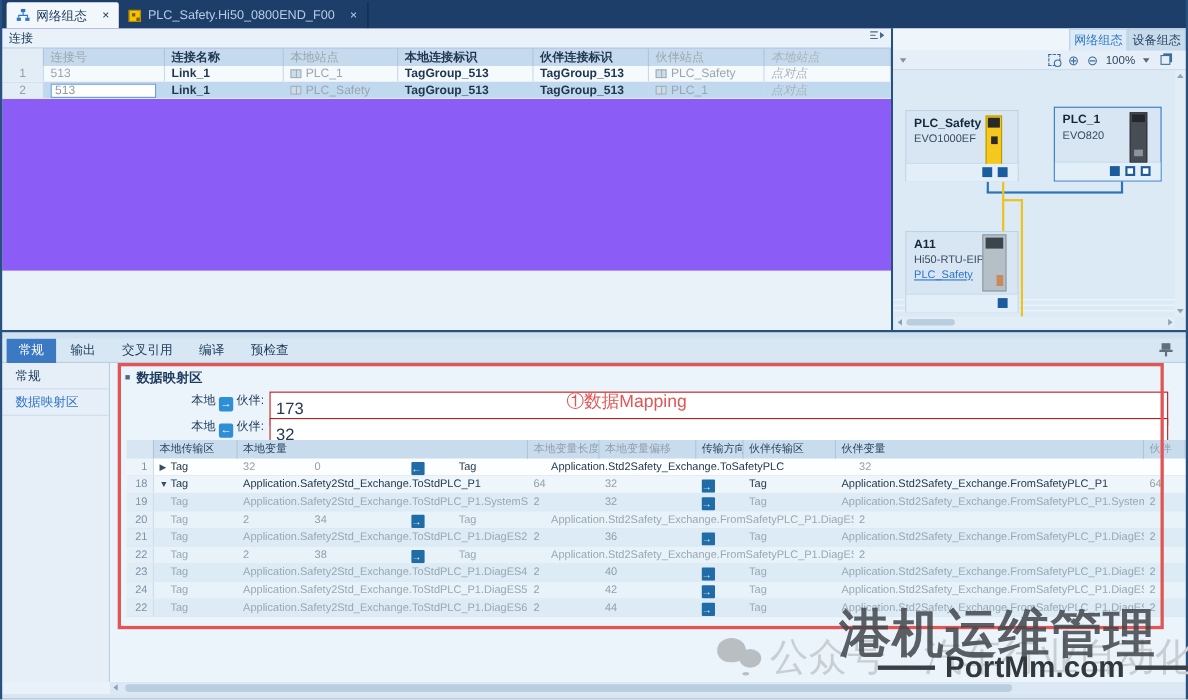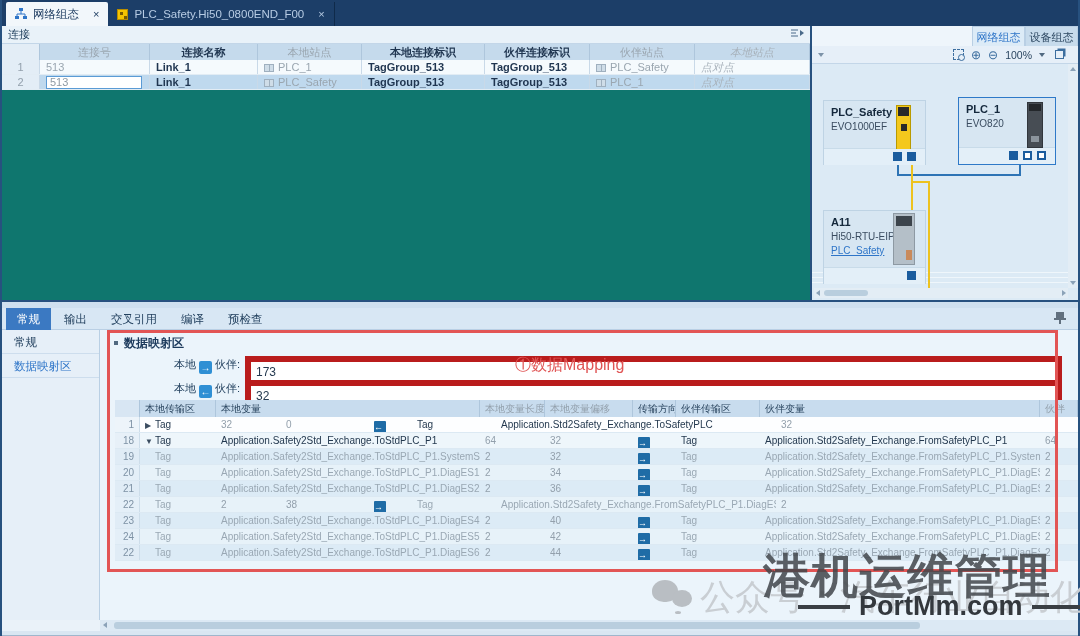--- a/index.html
+++ b/index.html
@@ -15,26 +15,26 @@
   #tabbar { left:0; top:0; width:1080px; height:26px; background:#1c3e68; display:flex; align-items:flex-end; padding-left:6px; }
   .doc-tab { height:24px; display:flex; align-items:center; gap:6px; padding:0 9px; font-size:11.5px; cursor:default; }
   .doc-tab.active { background:#f2f7fb; color:#17365c; border-radius:2px 2px 0 0; }
   .doc-tab.inactive { background:transparent; color:#b7cce4; border-right:1px solid #0f2a4a; }
   .tab-close { font-size:11px; margin-left:8px; cursor:pointer; }
   .net-icon svg { display:block; }
   .pou-icon { width:11px; height:11px; background:#f5c400; border:1px solid #b88d00; position:relative; }
   .pou-icon::after { content:""; position:absolute; left:2px; top:2px; width:3px; height:3px; background:#7a5b00; box-shadow:4px 4px 0 #7a5b00; }
 
   
-  #conn-panel { left:2px; top:26px; width:808px; height:274px; background:#0f766e; }
+  #conn-panel { left:2px; top:26px; width:808px; height:220px; background:#8b5cf6; }
   #conn-title-bar { height:18px; background:#e9f2f9; border-bottom:1px solid #c3d6e8; display:flex; align-items:center; justify-content:space-between; padding:0 6px; color:#22405e; }
   .collapse-list-icon { cursor:pointer; }
   .conn-grid { display:flex; }
   .conn-grid .cell { padding:0 6px; overflow:hidden; white-space:nowrap; border-right:1px solid #c9d9e8; }
-  #conn-head { height:16px; line-height:16px; background:#c5daec; color:#2b4660;text-align:center; }
+  #conn-head { height:16px; line-height:16px; background:#c5daec; color:#2b4660; }
   #conn-head .cell { border-right:1px solid #aec6dc; }
   .conn-row { height:15px; line-height:15px; background:#f5fafd; border-bottom:1px solid #e2ecf4; }
   .conn-row.selected { background:#bfd9ee; }
   .c-num   { width:38px;  background:#e3edf6; color:#93a0ac; text-align:center; }
   .c-id    { width:110px; color:#9aa6b0; }
   .c-name  { width:108px; color:#1f3550; font-weight:bold; }
   .c-lsta  { width:104px; color:#9aa6b0; }
   .c-ltag  { width:123px; color:#1f3550; font-weight:bold; }
   .c-ptag  { width:105px; color:#1f3550; font-weight:bold; }
   .c-psta  { width:105px; color:#9aa6b0; }
@@ -109,21 +109,21 @@
   #bottom-sidebar { left:2px; top:330px; width:98px; height:290px; background:#e6eff8; border-right:1px solid #b9cfe4; }
   .side-item { height:24px; line-height:24px; padding-left:12px; font-size:11.5px; color:#22405e; border-bottom:1px solid #cddded; cursor:pointer; }
   .side-item.selected { color:#2e75c8; }
 
   #bottom-content { left:100px; top:330px; width:978px; height:290px; background:#ebf4fb; overflow:hidden; }
   #section-header { position:absolute; left:14px; top:5px; font-weight:bold; font-size:12px; color:#1c3a5c; }
   #section-header::before { content:""; display:inline-block; width:4px; height:4px; background:#516980; margin-right:6px; vertical-align:2px; }
   .form-row { position:absolute; left:0; width:978px; height:17px; }
   .form-label { position:absolute; left:0; width:140px; text-align:right; line-height:17px; color:#22405e; font-size:11px; }
   .form-dir { display:inline-block; width:13px; height:13px; line-height:13px; text-align:center; background:#2f8fd4; color:#fff; font-size:10px; border-radius:2px; vertical-align:-3px; margin:0 3px; }
-  .form-input { position:absolute; left:145px; top:0; width:817px; height:31px; border:6px solid #b91c1c; background:#fff; font:inherit; font-size:12px; color:#24394f; padding:0 5px; }
+  .form-input { position:absolute; left:145px; top:0; width:817px; height:31px; border:1px solid #b91c1c; background:#fff; font:inherit; font-size:15px; color:#24394f; padding:0 5px; }
 
   
   #map-table { position:absolute; left:15px; top:70px; width:963px; overflow:hidden; }
   .mhead, .mrow { display:flex; }
   .mhead { height:17px; line-height:17px; background:#c8dcee; color:#2b4660; }
   .mhead .c { border-right:1px solid #aec6dc; }
   .mrow { height:16px; line-height:16px; background:#fdfeff; border-bottom:1px solid #dce9f3; }
   .mrow:nth-child(2) { background:#eef6fb; }
   .mrow.muted:nth-child(odd) { background:#dcebf6; }
   .mrow.muted:nth-child(even) { background:#e7f2f9; }
@@ -374,21 +374,20 @@
     <span class="c m-loff">32</span>
     <span class="c m-dir"><span class="dir-icon">→</span></span>
     <span class="c m-parea dk">Tag</span>
     <span class="c m-pvar dk">Application.Std2Safety_Exchange.FromSafetyPLC_P1.SystemStatus</span>
     <span class="c m-plen">2</span>
   </div>
 
   <div class="mrow muted">
     <span class="c m-num">20</span>
     <span class="c m-area dk"><span class="exp"></span><span>Tag</span></span>
-    <span class="c m-lvar dk">Application.Safety2Std_Exchange.ToStdPLC_P1.DiagES1</span>
     <span class="c m-llen">2</span>
     <span class="c m-loff">34</span>
     <span class="c m-dir"><span class="dir-icon">→</span></span>
     <span class="c m-parea dk">Tag</span>
     <span class="c m-pvar dk">Application.Std2Safety_Exchange.FromSafetyPLC_P1.DiagES1</span>
     <span class="c m-plen">2</span>
   </div>
 
   <div class="mrow muted">
     <span class="c m-num">21</span>

